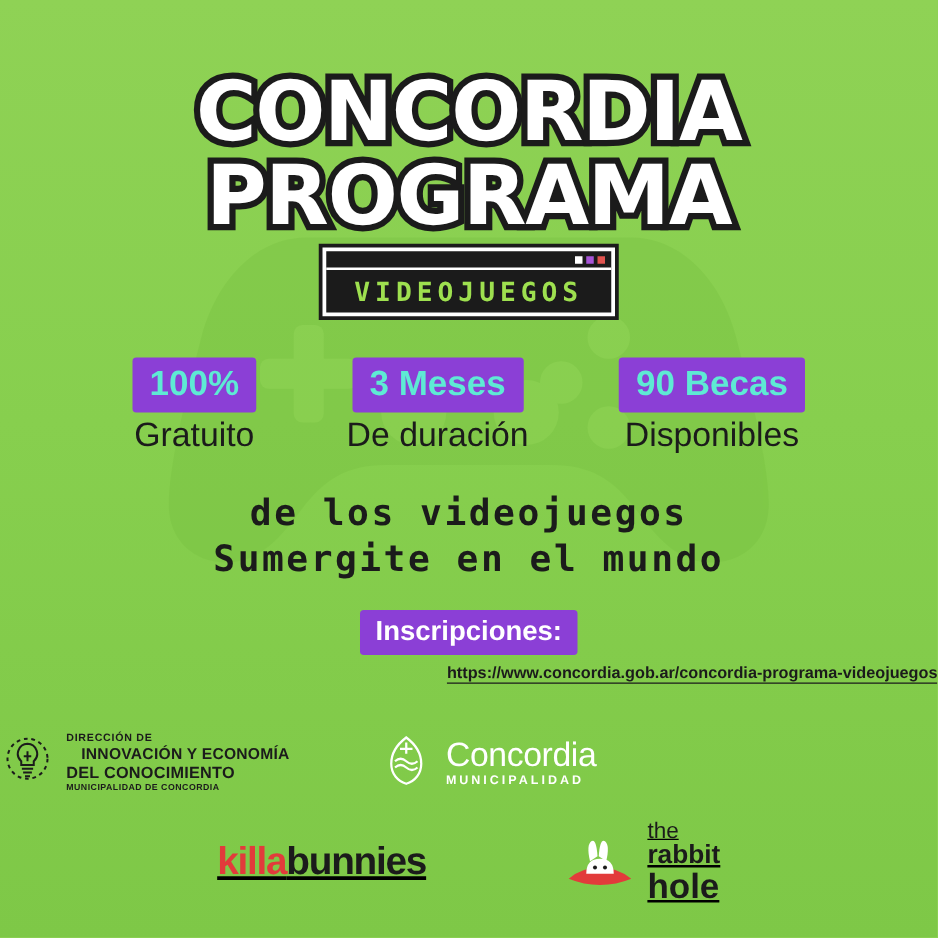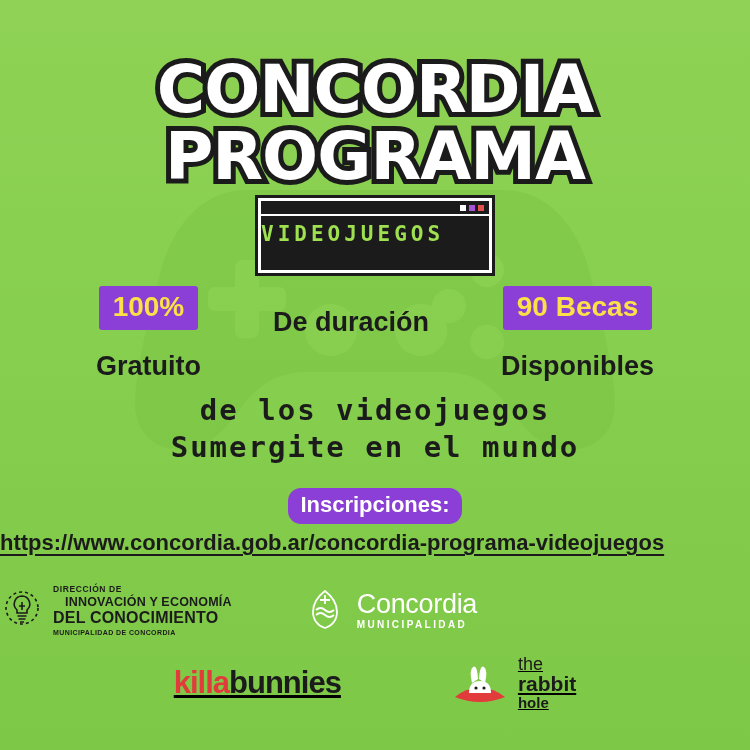--- a/index.html
+++ b/index.html
@@ -95,50 +95,51 @@
   }
   .pixwindow .bar i.red { background: #e0534f; }
   .pixwindow .bar i.pur { background: #a855d8; }
   .pixwindow .bar i.wht { background: #ffffff; }
   .pixwindow .label {
     font-family: "DejaVu Sans Mono", monospace;
     font-weight: 700;
     font-size: 21px;
     letter-spacing: 4px;
     color: #9ee04f;
-    padding: 6px 0 24px 0;
+    text-align: center;
+    padding: 6px 0 4px 0;
     text-transform: uppercase;
   }
 
   
   .stats {
     position: absolute;
     top: 286px;
     left: 0; right: 0;
     display: flex;
     justify-content: center;
     gap: 72px;
   }
   .stat { text-align: center; }
   .stat .num {
     display: inline-block;
     background: #8b3fd6;
-    color: #fde047;
+    color: #5eead4;
     font-weight: 700;
     font-size: 28px;
     line-height: 1;
     padding: 7px 14px 9px 14px;
     border-radius: 3px;
     white-space: nowrap;
   }
   .stat .cap {
-    margin-top: 21px;
+    margin-top: 3px;
     font-size: 27px;
     color: #1b1b1b;
-    font-weight: 700;
+    font-weight: 400;
     white-space: nowrap;
   }
 
   
   .tagline {
     position: absolute;
     top: 392px;
     left: 0; right: 0;
     text-align: center;
     font-family: "DejaVu Sans Mono", monospace;
@@ -156,29 +157,29 @@
     left: 0; right: 0;
     text-align: center;
   }
   .insc .chip {
     display: inline-block;
     background: #8b3fd6;
     color: #ffffff;
     font-weight: 700;
     font-size: 22px;
     padding: 4px 12px 6px 12px;
-    border-radius: 13px;
+    border-radius: 3px;
   }
   .link {
     position: absolute;
     top: 530px;
     left: 0; right: 0;
-    text-align: left;
-    font-weight: 700;
-    font-size: 22px;
+    text-align: right;
+    font-weight: 700;
+    font-size: 13px;
     color: #1b1b1b;
     text-decoration: underline;
     text-underline-offset: 4px;
     cursor: pointer;
   }
 
   
   .logos-row1 {
     position: absolute;
     top: 585px;
@@ -199,21 +200,21 @@
     text-decoration: underline;
   }
   .logo { display: flex; align-items: center; gap: 9px; }
   .logo .mark { flex: 0 0 auto; }
   .innov-text {
     line-height: 1.15;
     color: #1b1b1b;
   }
   .innov-text .l1 { font-size: 8.5px; font-weight: 700; letter-spacing: .6px; }
   .innov-text .l2 { font-size: 12.5px; font-weight: 700; letter-spacing: .2px; padding-left: 12px; }
-  .innov-text .l3 { font-size: 16px; font-weight: 700; letter-spacing: .2px; }
+  .innov-text .l3 { font-size: 13px; font-weight: 700; letter-spacing: .2px; }
   .innov-text .l4 { font-size: 7px; font-weight: 700; letter-spacing: .4px; margin-top:1px;}
 
   .conc-text { line-height: 1.0; color: #ffffff; }
   .conc-text .c1 { font-size: 27px; font-weight: 400; letter-spacing: -0.3px; }
   .conc-text .c2 { font-size: 10px; font-weight: 700; letter-spacing: 2.4px; margin-top: 2px; }
 
   .killa {
     font-size: 31px;
     font-weight: 700;
     letter-spacing: -1px;
@@ -223,21 +224,21 @@
   .killa .b { color: #1b1b1b; }
 
   .rabbit-text {
     line-height: 1.02;
     color: #1b1b1b;
     font-weight: 700;
     font-size: 20px;
   }
   .rabbit-text .r1 { font-weight: 400; font-size: 18px; }
   .rabbit-text .r2 { font-size: 21px; }
-  .rabbit-text .r3 { font-size: 15px; }
+  .rabbit-text .r3 { font-size: 28px; }
 </style>
 </head>
 <body>
 
 <div id="poster">
 
   <div class="gamepad">
     <svg viewBox="0 0 560 360" xmlns="http://www.w3.org/2000/svg">
       <g fill="#74bd3e">
         <path d="M150 70 C110 70 78 104 66 150 C52 204 40 254 40 284 C40 312 60 330 86 330
@@ -276,20 +277,21 @@
         <div class="label">VIDEOJUEGOS</div>
       </div>
     </div>
 
     <div class="stats">
       <div class="stat">
         <div class="num">100%</div>
         <div class="cap">Gratuito</div>
       </div>
       <div class="stat">
+        <div class="num">3 Meses</div>
         <div class="cap">De duración</div>
       </div>
       <div class="stat">
         <div class="num">90 Becas</div>
         <div class="cap">Disponibles</div>
       </div>
     </div>
 
     <div class="tagline">
       <div>de los videojuegos</div>

